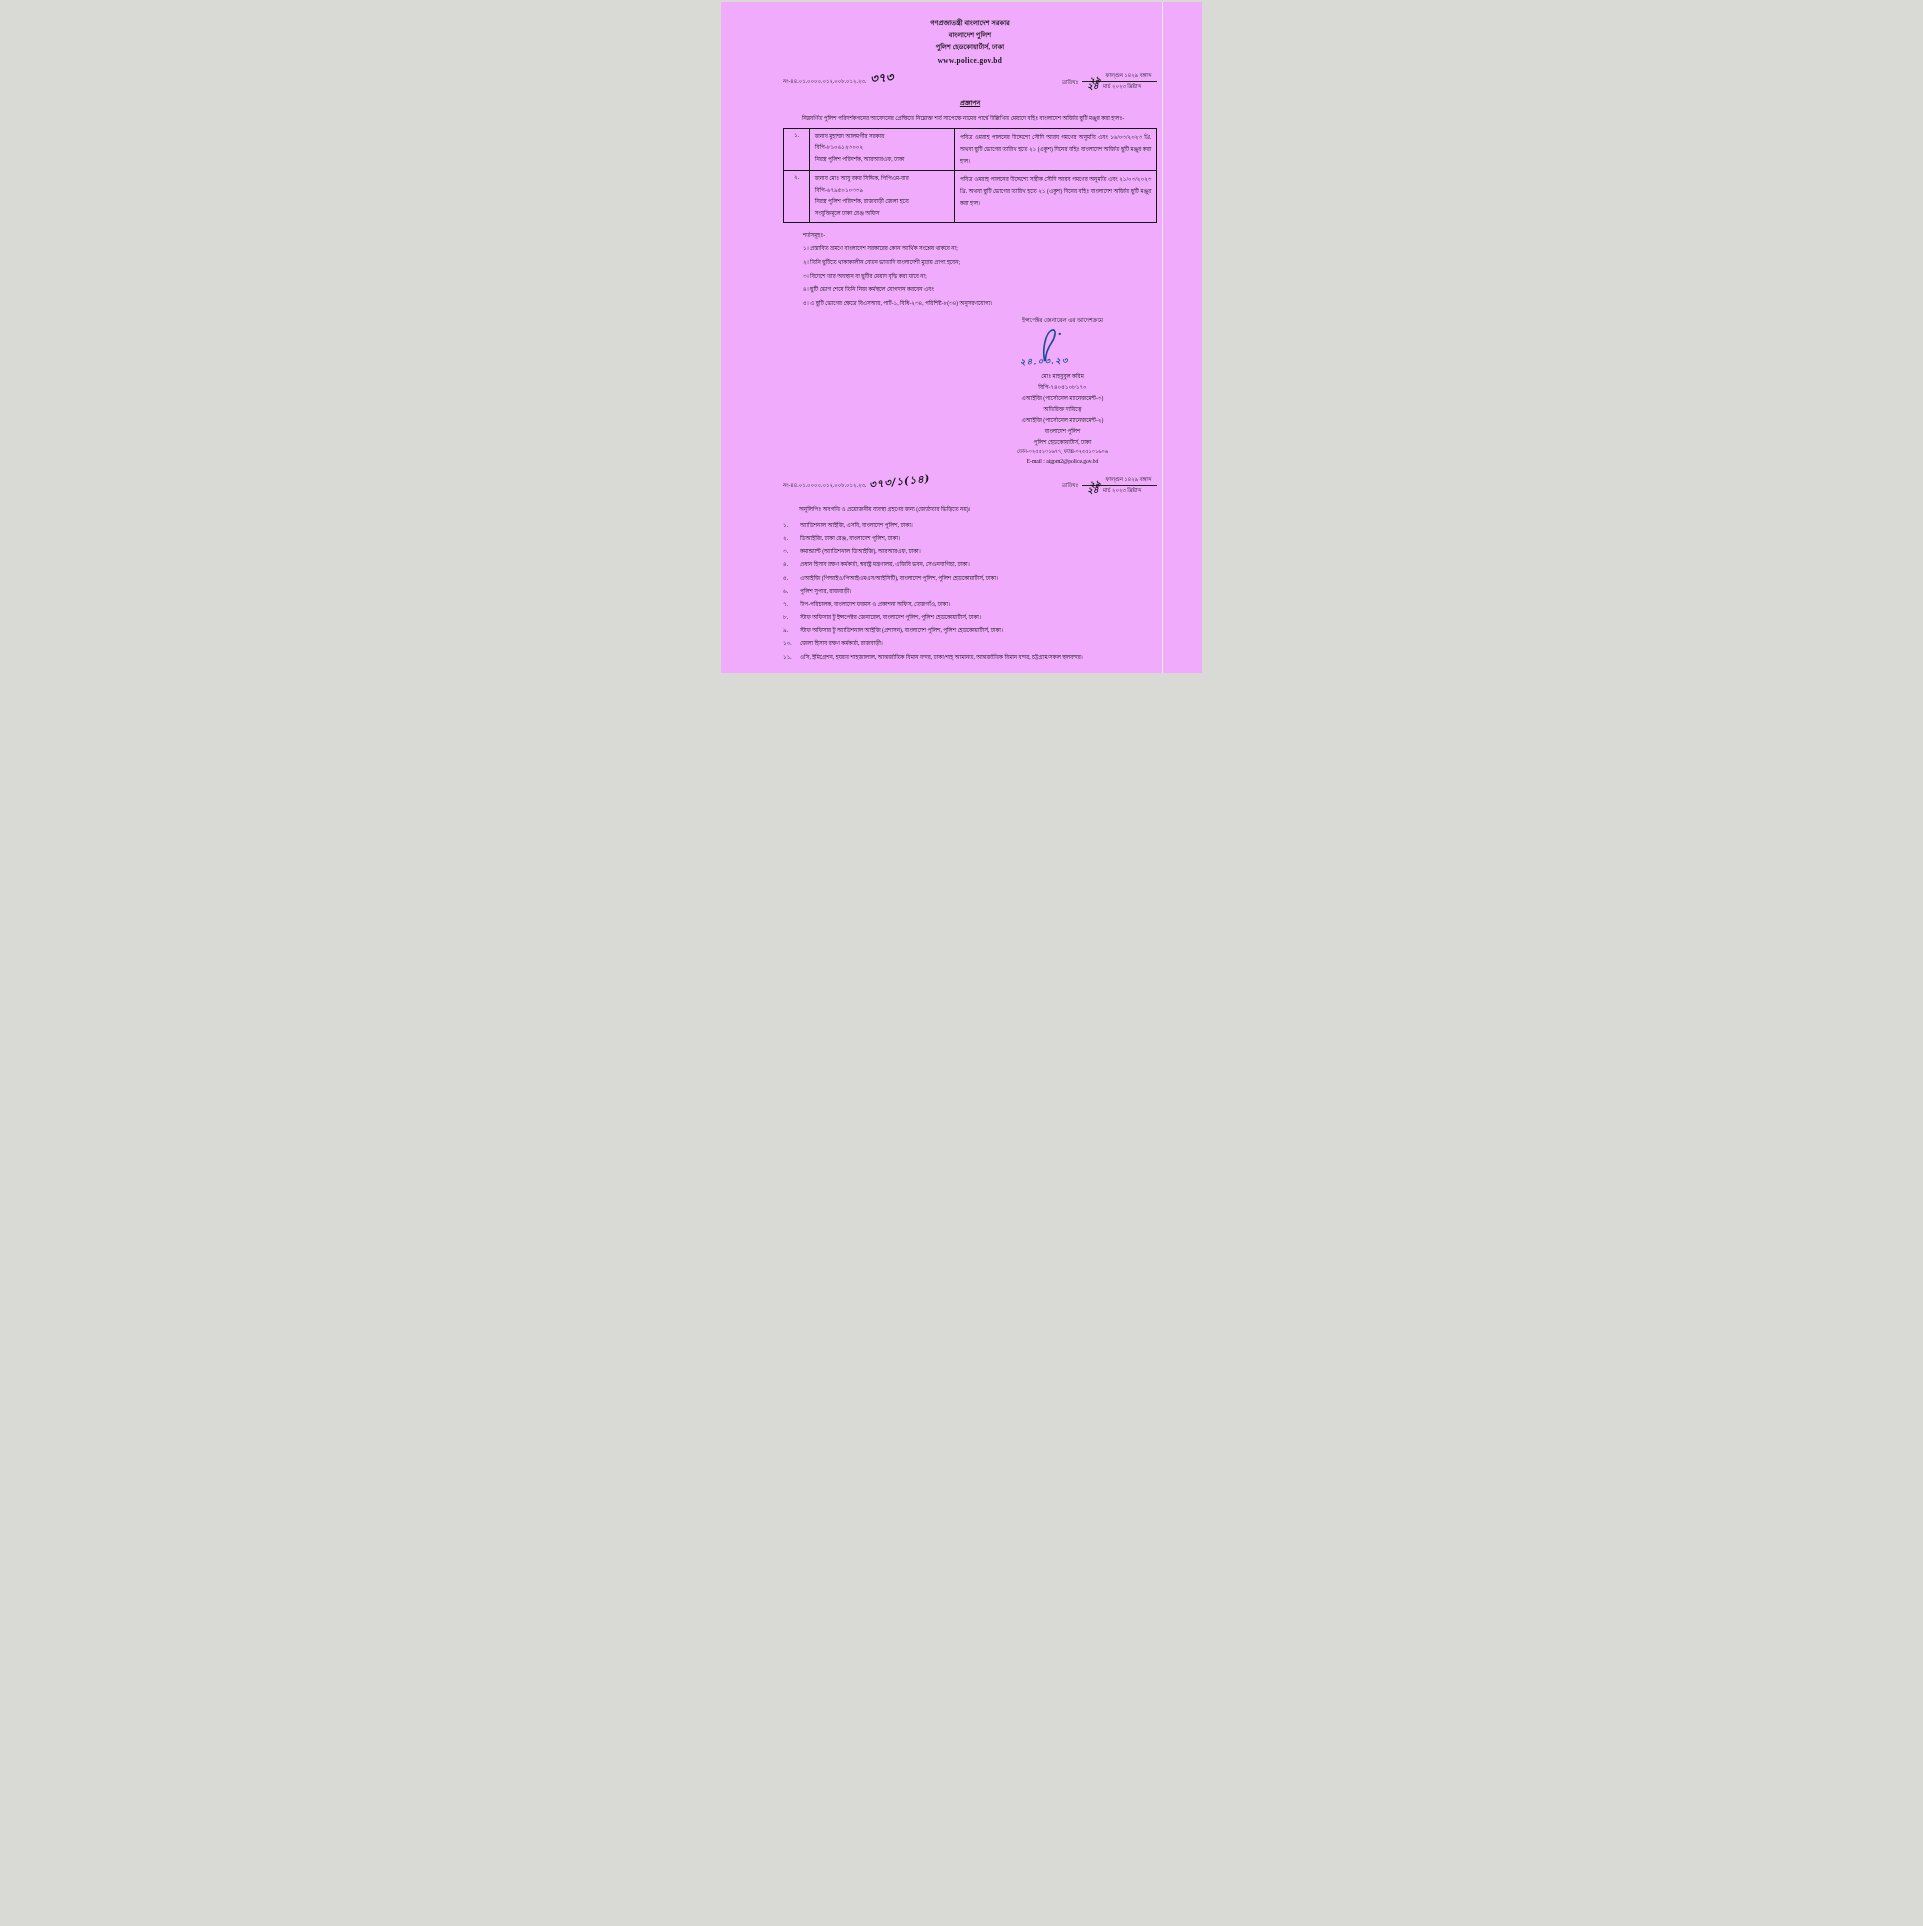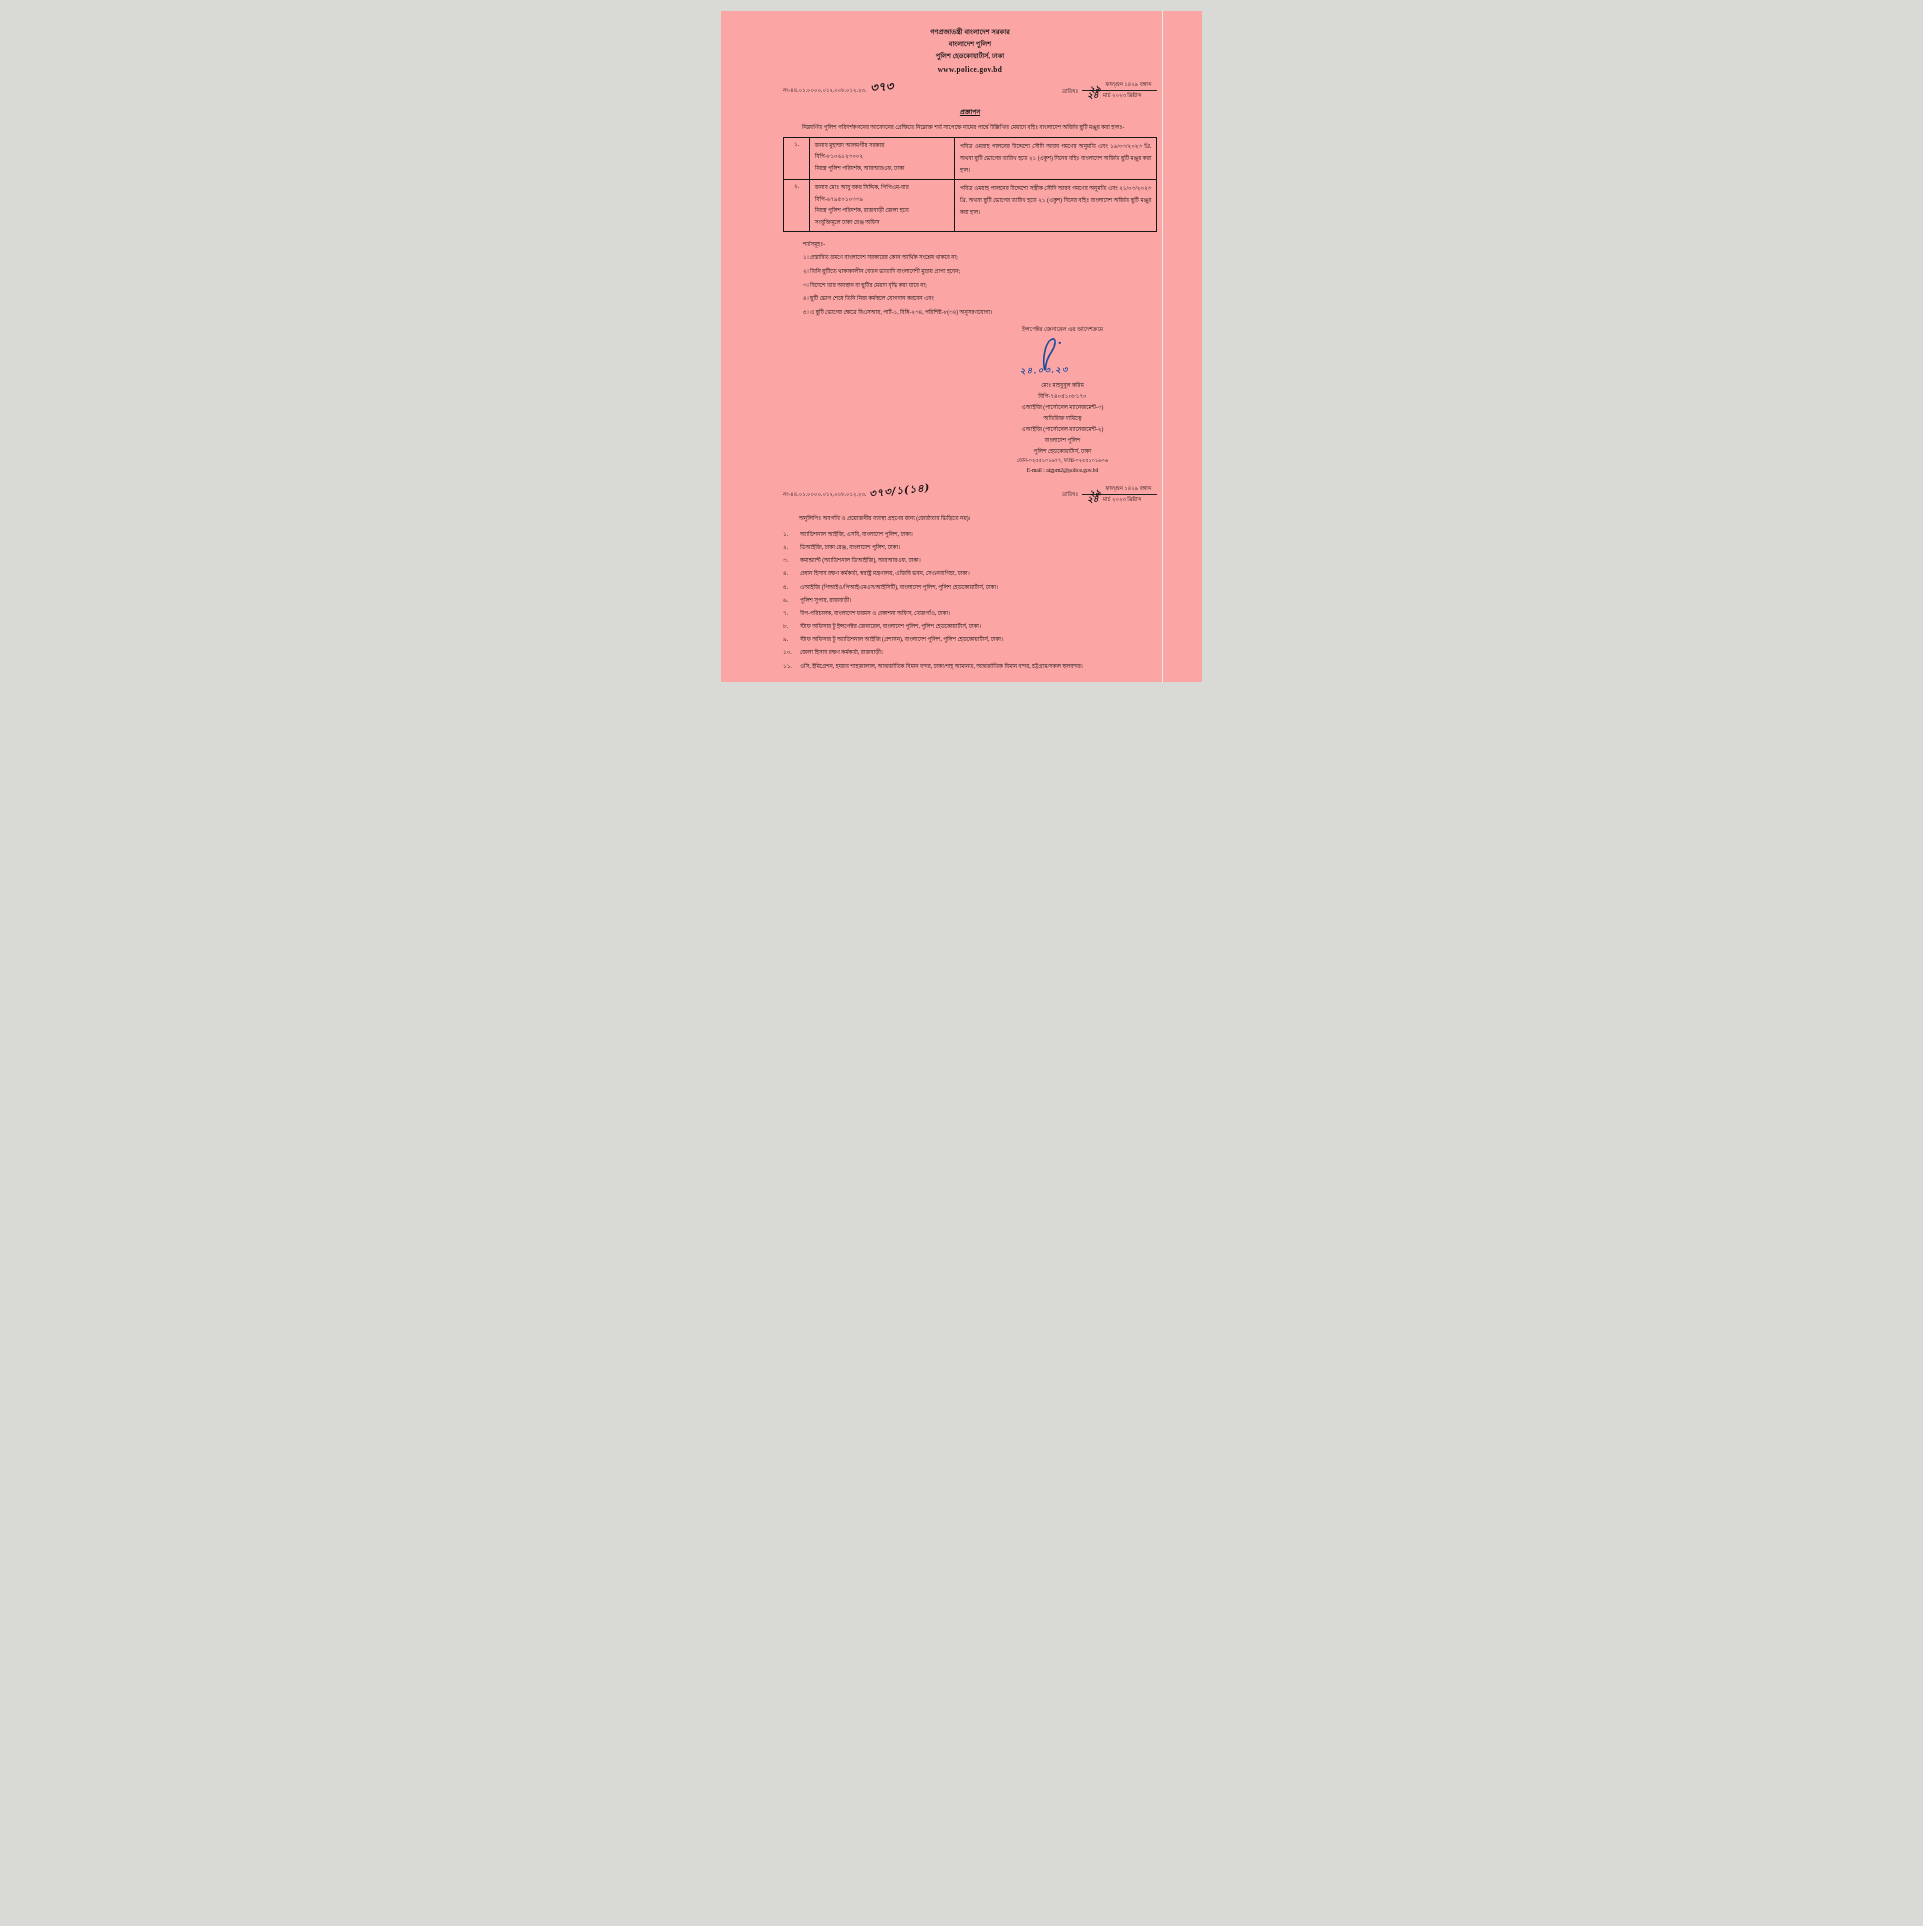--- a/index.html
+++ b/index.html
@@ -1,17 +1,17 @@
 <!DOCTYPE html>
 <html lang="bn" style="font-size:6.2px"><head>
 <meta charset="utf-8">
 <style>
   html,body{margin:0;padding:0;background:#d9d9d6;}
   .page{
-    width:481px;height:671px;margin:11px auto;background:#fca5a5;
+    width:481px;height:671px;margin:2px auto;background:#f0abfc;
     position:relative;box-sizing:border-box;
     padding:17.7px 45px 15.4px 62px;
     font-family:"Liberation Serif","DejaVu Serif",serif;
     color:#131313;overflow:hidden;
   }
   .scan-edge{position:absolute;top:0;bottom:0;left:441px;width:0.8px;background:#ecece8;}
   
   .header{text-align:center;line-height:1;}
   .header div{margin-bottom:5.8px;font-size:6.5px;font-weight:600;letter-spacing:0.1px;}
   .header .site{font-size:7.3px;font-weight:600;letter-spacing:0.4px;}

